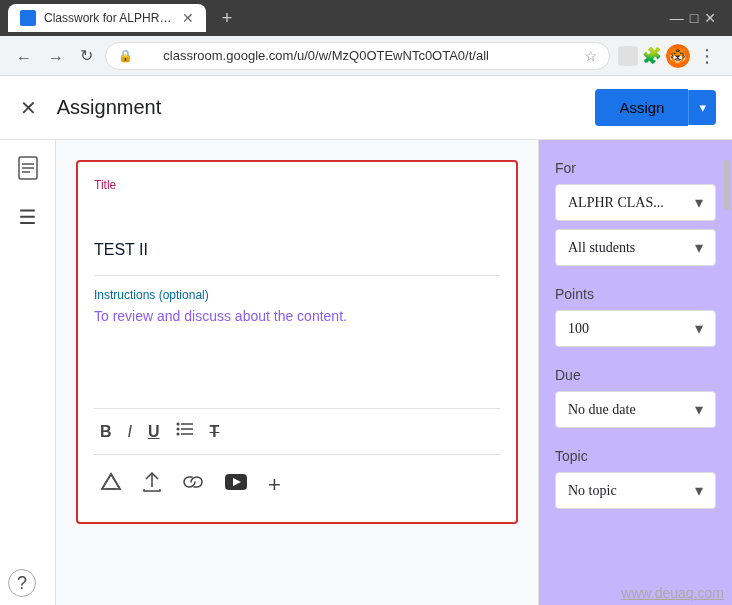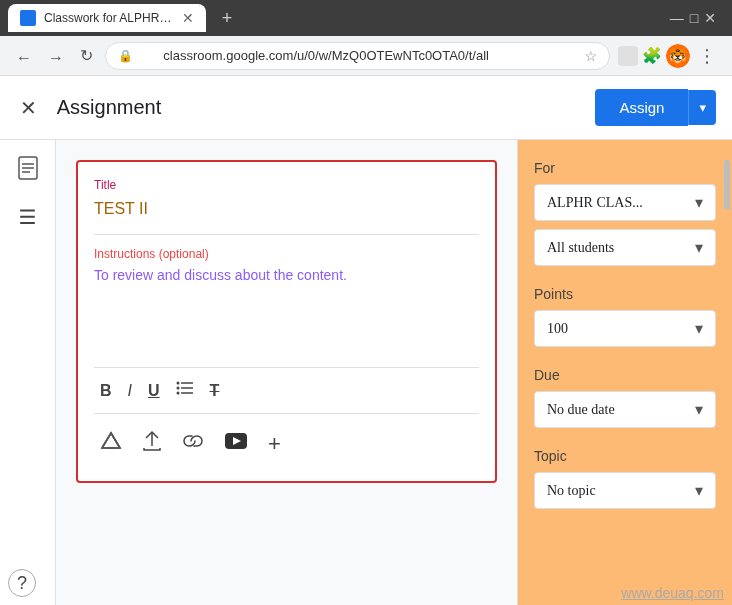--- a/index.html
+++ b/index.html
@@ -22,52 +22,52 @@
     .star-icon { color: #888; font-size: 14px; }
     .ext-icons { display: flex; gap: 4px; align-items: center; }
     .ext-icon { width: 20px; height: 20px; border-radius: 4px; background: #ddd; }
     .more-btn { color: #555; font-size: 18px; padding: 0 4px; cursor: pointer; }
 
     
     .app-header { height: 64px; background: #fff; border-bottom: 1px solid #e0e0e0; display: flex; align-items: center; padding: 0 16px; gap: 16px; }
     .close-btn { background: none; border: none; cursor: pointer; font-size: 20px; color: #444; padding: 4px; }
     .header-title { font-size: 20px; color: #202124; flex: 1; font-weight: 400; }
     .assign-btn-group { display: flex; align-items: center; }
-    .assign-btn { background: #1a73e8; color: #ffffff; border: none; border-radius: 4px 0 0 4px; padding: 10px 24px; font-size: 15px; font-weight: 500; cursor: pointer; }
+    .assign-btn { background: #1a73e8; color: #000000; border: none; border-radius: 4px 0 0 4px; padding: 10px 24px; font-size: 15px; font-weight: 500; cursor: pointer; }
     .assign-dropdown { background: #1a73e8; color: #fff; border: none; border-left: 1px solid #4294f0; border-radius: 0 4px 4px 0; padding: 10px 10px; cursor: pointer; font-size: 13px; }
 
     
     .main-layout { display: flex; height: calc(605px - 36px - 40px - 64px); }
 
     
     .sidebar-icons { width: 56px; background: #fff; border-right: 1px solid #e0e0e0; display: flex; flex-direction: column; align-items: center; padding-top: 16px; gap: 20px; }
     .side-icon { color: #444; font-size: 20px; cursor: pointer; }
 
     
     .content-area { flex: 1; background: #f8f9fa; padding: 20px; overflow-y: auto; }
     .assignment-form { background: #fff; border: 2px solid #d32f2f; border-radius: 4px; padding: 16px; }
     .title-section { border-bottom: 1px solid #e0e0e0; padding-bottom: 12px; margin-bottom: 0; }
     .title-label { font-size: 12px; color: #be185d; margin-bottom: 4px; }
-    .title-input { width: 100%; border: none; outline: none; font-size: 16px; color: #a16207; background: #f8f9fa; padding: 4px 0; }
+    .title-input { width: 100%; border: none; outline: none; font-size: 16px; color: #0f172a; background: #f8f9fa; padding: 4px 0; margin-top: 41px; }
 
     .instructions-section { padding-top: 12px; }
-    .instructions-label { font-size: 12px; color: #ef4444; margin-bottom: 4px; }
+    .instructions-label { font-size: 12px; color: #0369a1; margin-bottom: 4px; }
     .instructions-input { width: 100%; border: none; outline: none; font-size: 14px; color: #8b5cf6; background: transparent; min-height: 80px; resize: none; line-height: 1.5; }
 
     .toolbar-row { display: flex; align-items: center; gap: 4px; padding: 8px 0; border-top: 1px solid #e0e0e0; margin-top: 8px; }
     .tool-btn { background: none; border: none; cursor: pointer; color: #444; font-size: 16px; padding: 4px 6px; border-radius: 4px; font-weight: 700; }
     .tool-bold { font-weight: 900; }
     .tool-italic { font-style: italic; font-weight: 400; }
     .tool-underline { text-decoration: underline; }
 
     .attachment-row { display: flex; align-items: center; gap: 8px; padding: 12px 0 4px 0; border-top: 1px solid #e0e0e0; }
     .attach-btn { background: none; border: none; cursor: pointer; color: #444; font-size: 18px; padding: 4px 6px; border-radius: 4px; }
 
     
-    .right-panel { width: 215px; background: #fdba74; border-left: 1px solid #e0e0e0; padding: 20px 16px; overflow-y: auto; }
+    .right-panel { width: 194px; background: #c4b5fd; border-left: 1px solid #e0e0e0; padding: 20px 16px; overflow-y: auto; }
 
     .field-group { margin-bottom: 20px; }
     .field-label { font-size: 14px; color: #444; margin-bottom: 8px; font-weight: 400; }
     .field-select { width: 100%; border: 1px solid #dadce0; border-radius: 4px; padding: 8px 12px; font-size: 14px; color: #202124; background: #fff; display: flex; align-items: center; justify-content: space-between; cursor: pointer; font-family: Liberation Serif, serif; }
     .field-select .chevron { color: #555; font-size: 16px; }
 
     
     .footer { position: absolute; bottom: 8px; left: 8px; }
     .help-btn { background: none; border: none; cursor: pointer; color: #444; font-size: 18px; width: 28px; height: 28px; border-radius: 50%; border: 1px solid #aaa; display: flex; align-items: center; justify-content: center; }
 

